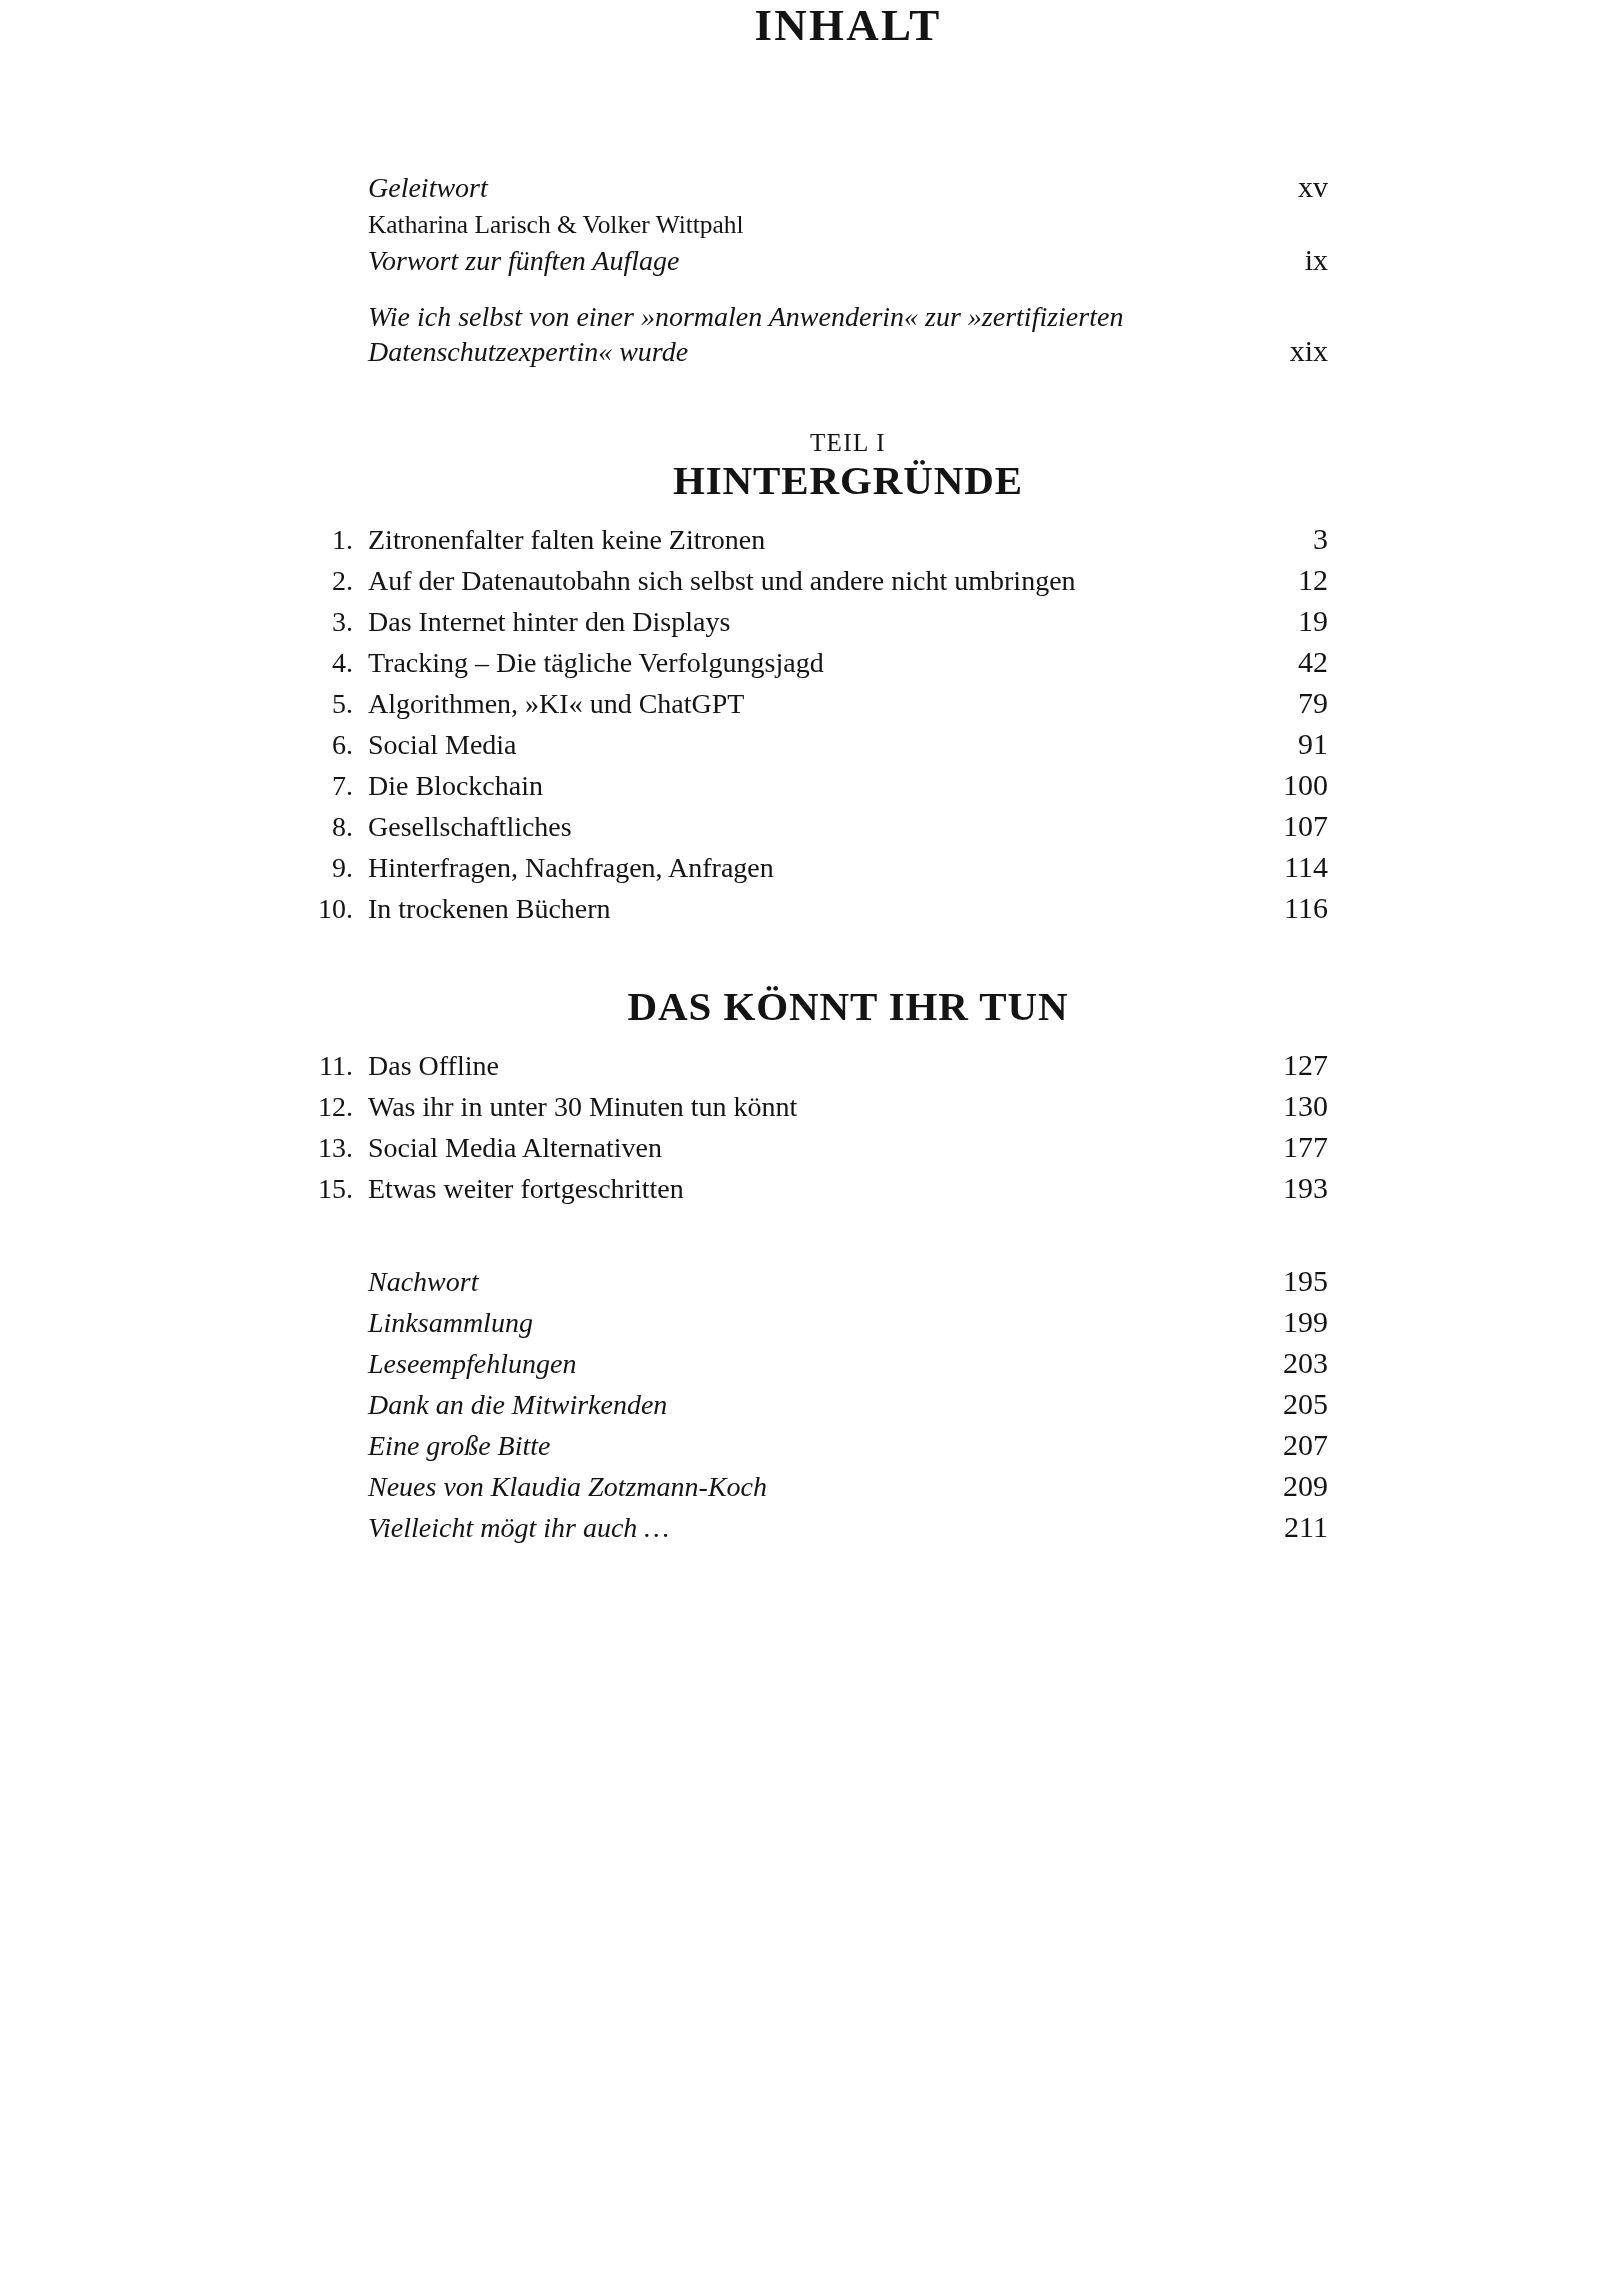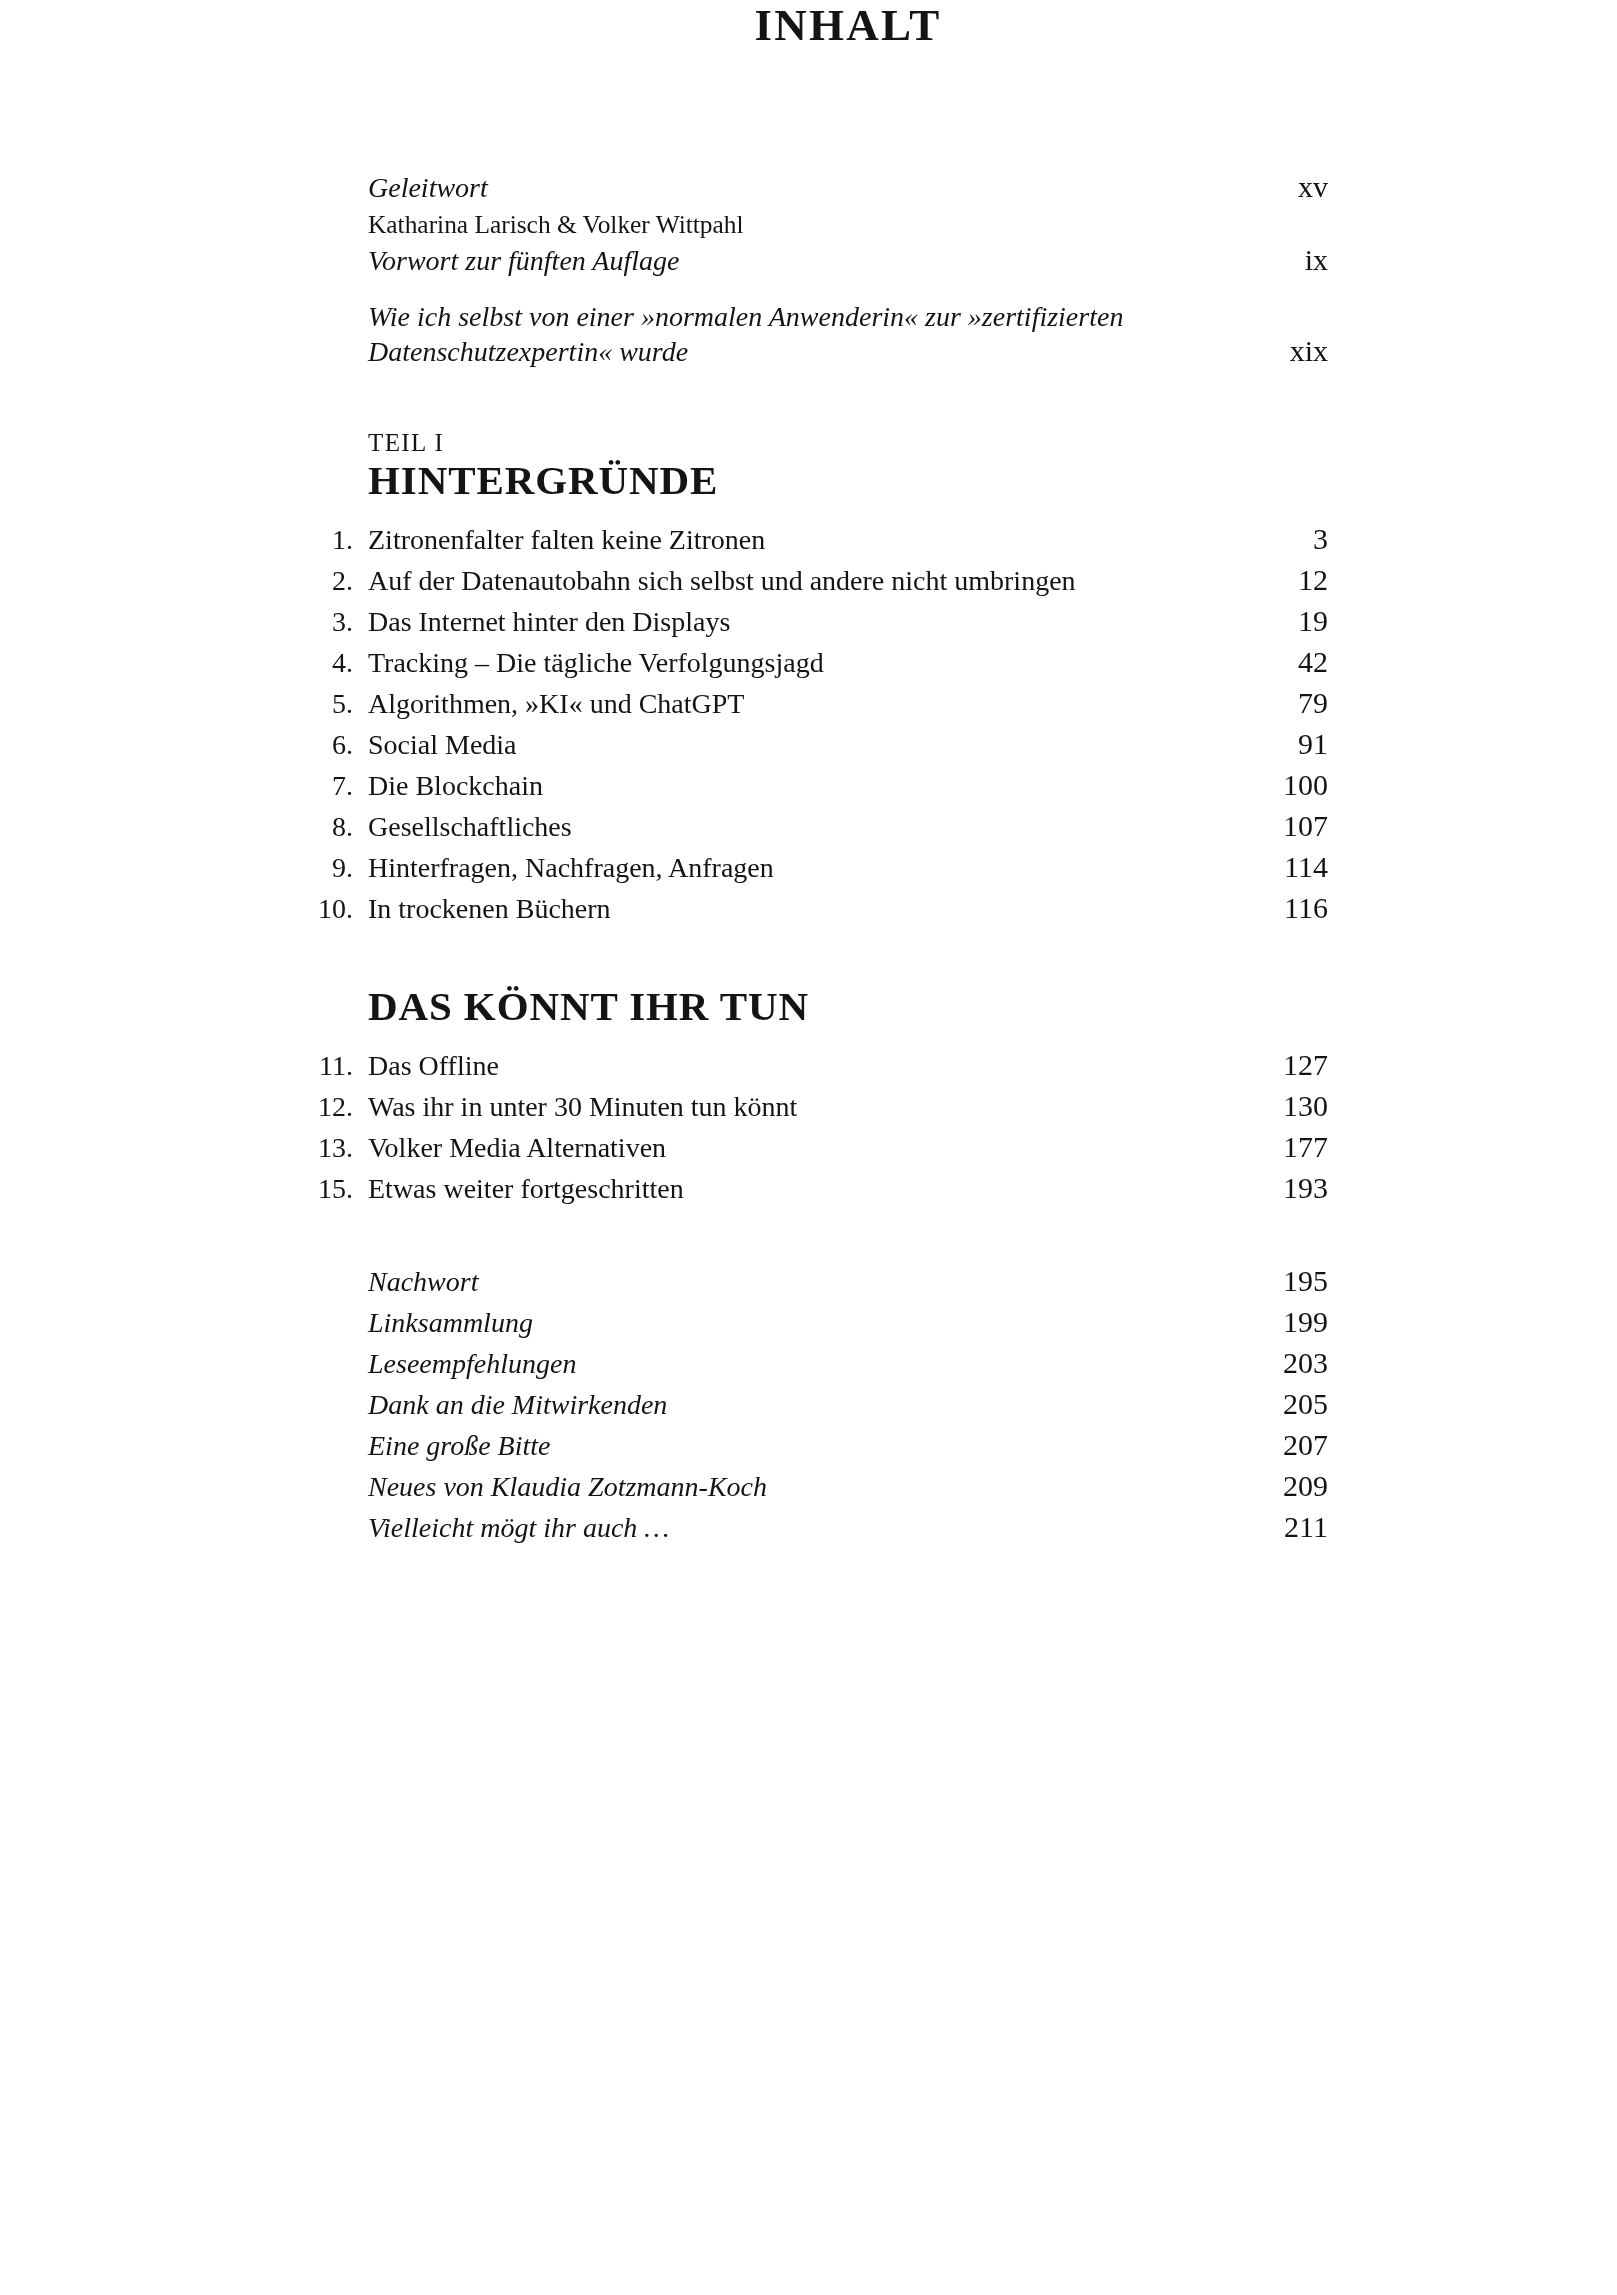--- a/index.html
+++ b/index.html
@@ -56,20 +56,21 @@
   .pg {
     font-style: normal;
     font-size: 30px;
     margin-left: 23px;
     white-space: nowrap;
     flex: none;
   }
   .part {
     margin-top: 56px;
     margin-bottom: 16.7px;
+    text-align: center;
   }
   .part-label {
     font-size: 25px;
     letter-spacing: 1.4px;
     line-height: 32px;
   }
   .part-title {
     font-size: 41px;
     font-weight: bold;
     letter-spacing: 0.9px;
@@ -172,21 +173,21 @@
         <span class="ch-title">Das Offline</span>
         <span class="pg">127</span>
       </div>
       <div class="row ch">
         <span class="num">12.</span>
         <span class="ch-title">Was ihr in unter 30 Minuten tun könnt</span>
         <span class="pg">130</span>
       </div>
       <div class="row ch">
         <span class="num">13.</span>
-        <span class="ch-title">Volker Media Alternativen</span>
+        <span class="ch-title">Social Media Alternativen</span>
         <span class="pg">177</span>
       </div>
       <div class="row ch">
         <span class="num">15.</span>
         <span class="ch-title">Etwas weiter fortgeschritten</span>
         <span class="pg">193</span>
       </div>
       <div class="back">
         <div class="row fm">
           <div class="fm-left">

